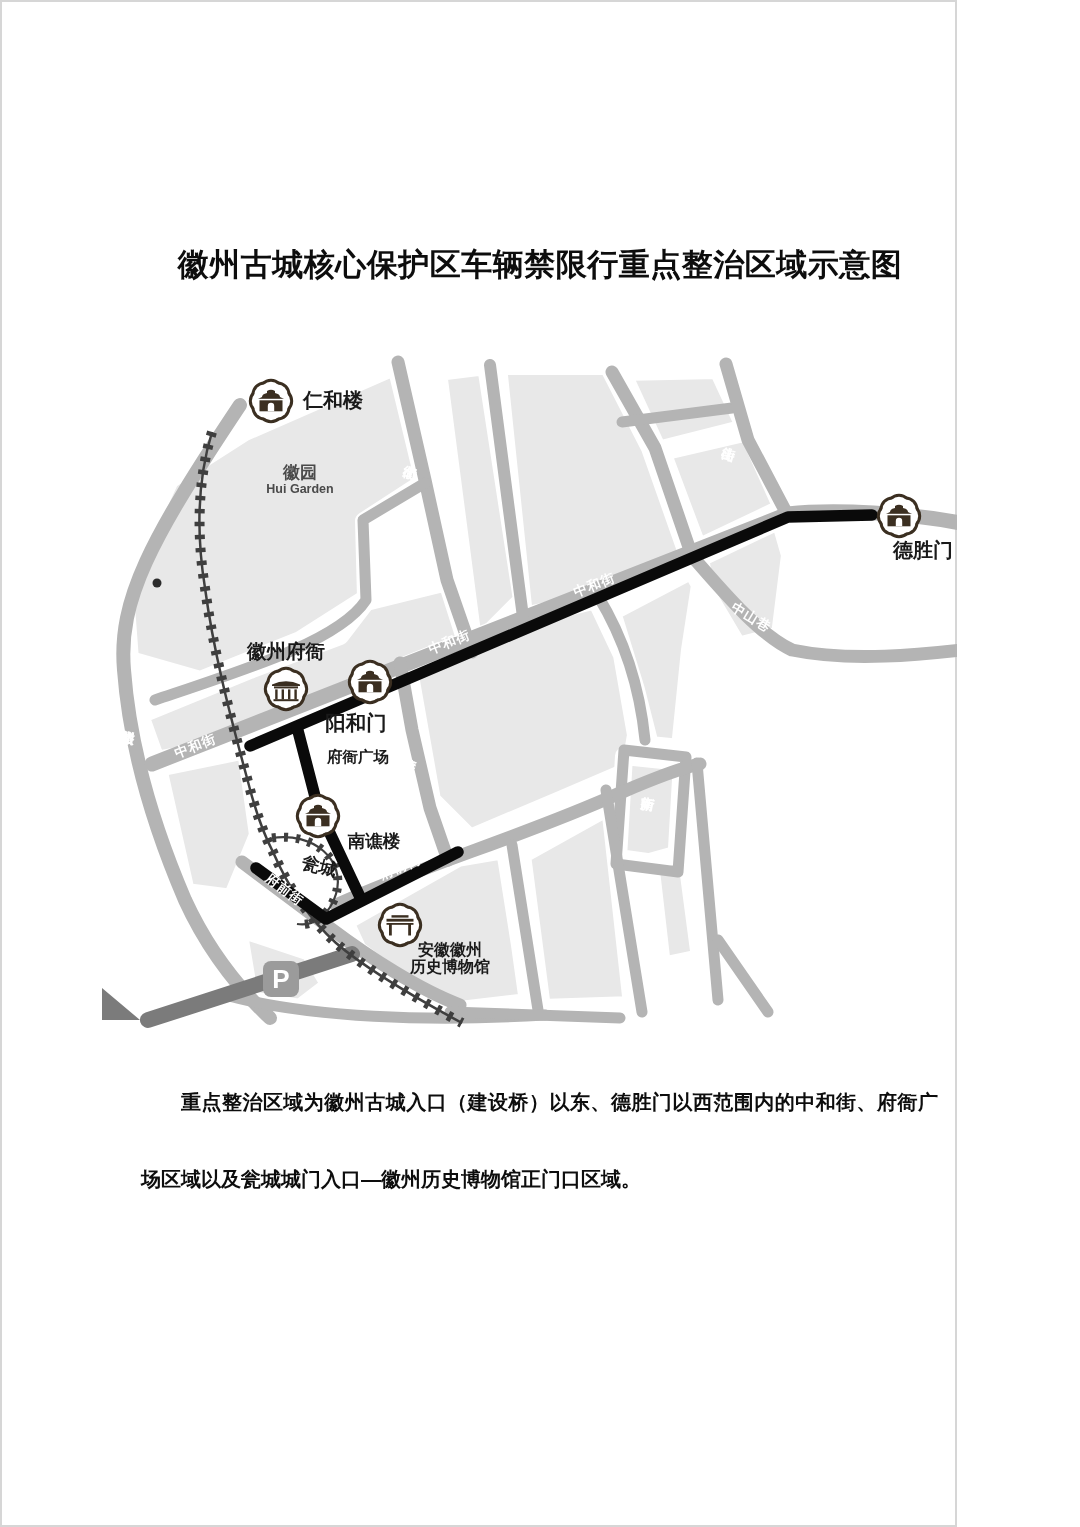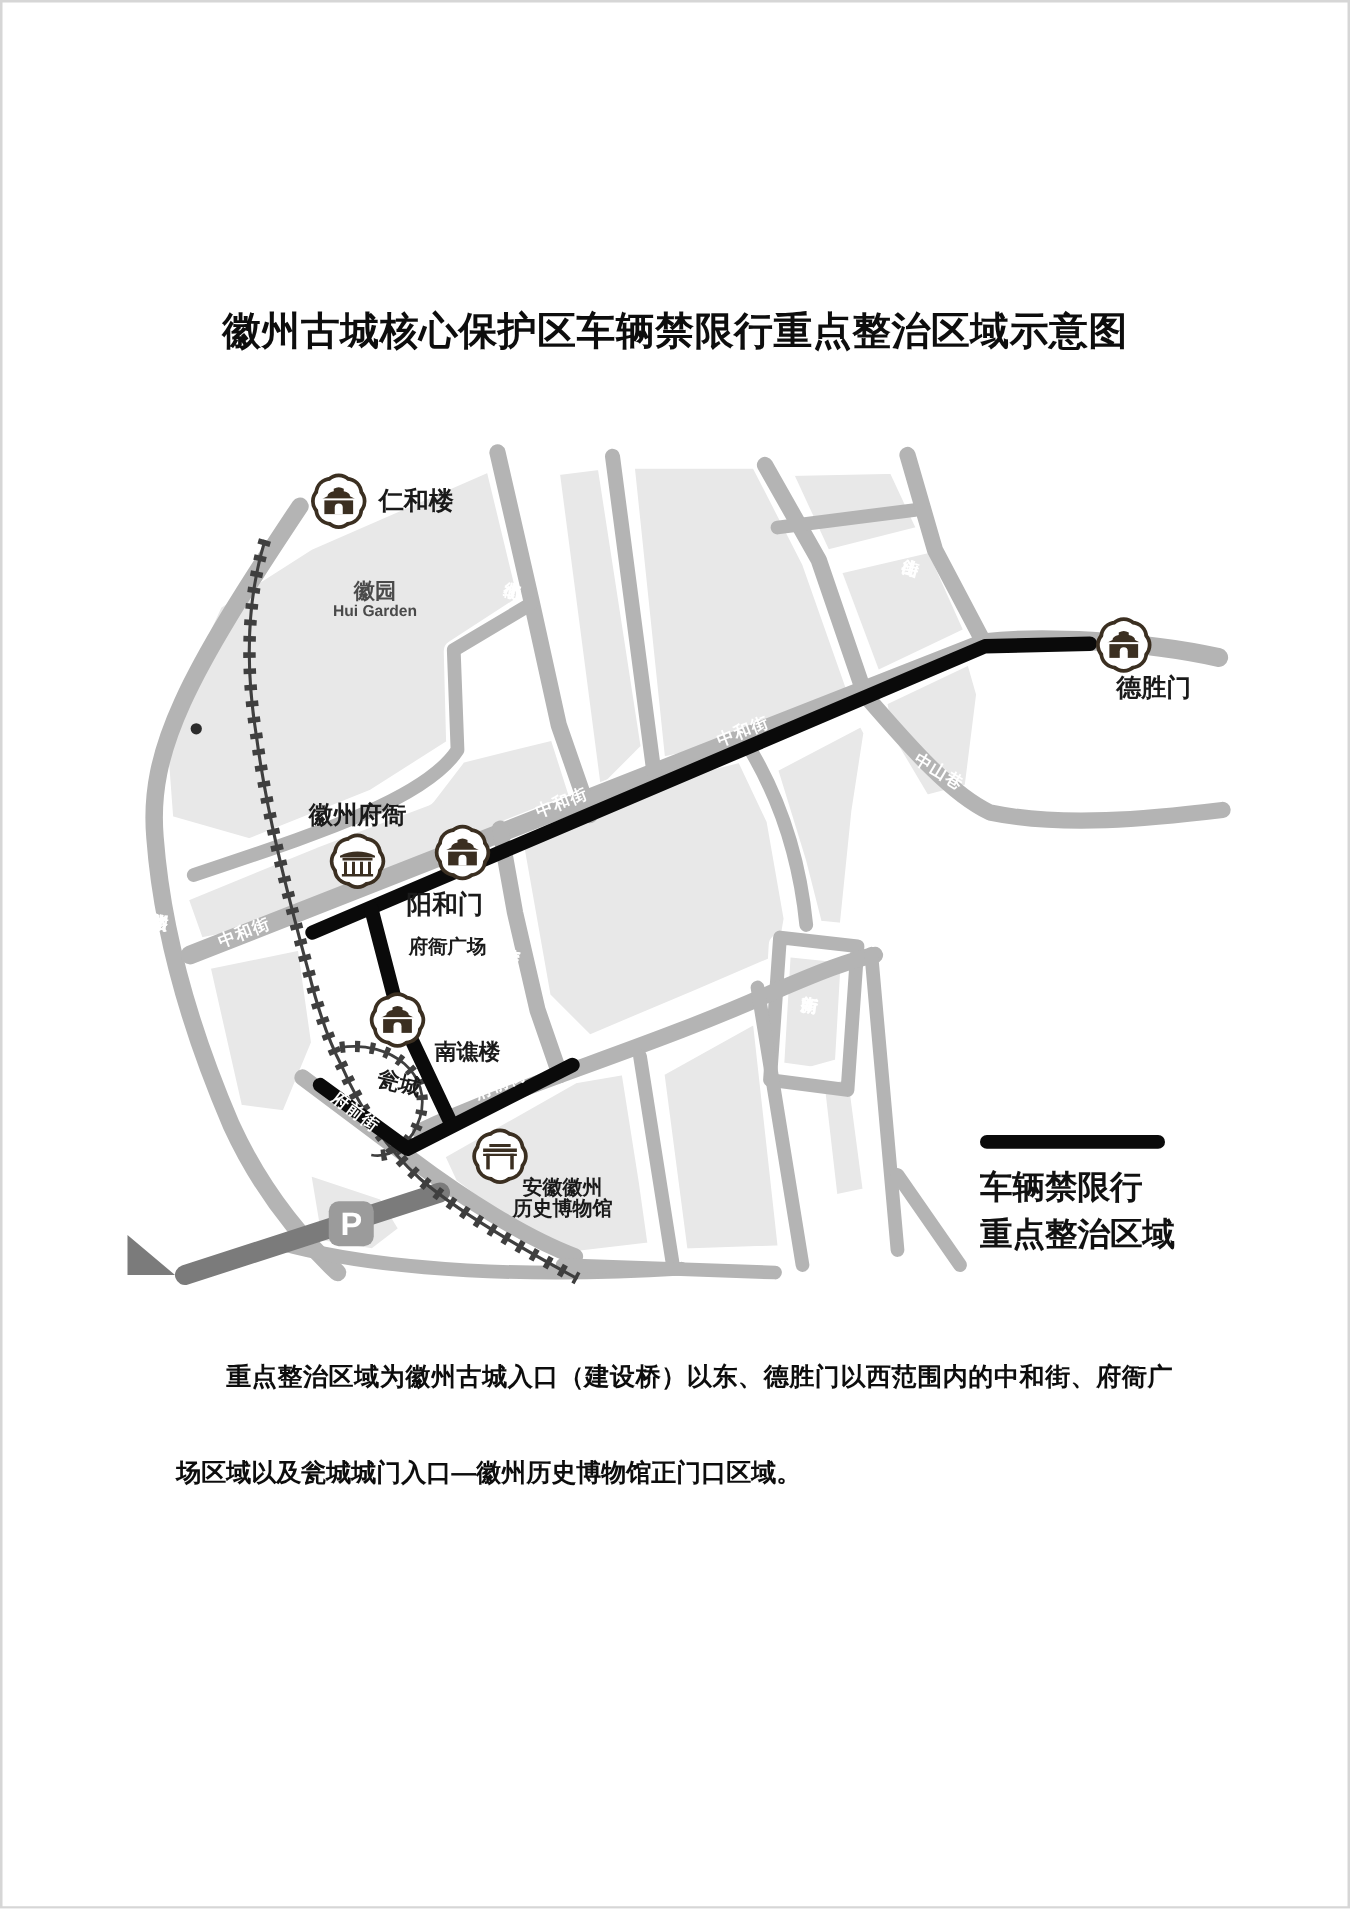--- a/index.html
+++ b/index.html
@@ -1,16 +1,16 @@
 <!DOCTYPE html>
 <html><head>
 <meta charset="utf-8">
 <style>
   html,body{margin:0;padding:0;background:#fff;}
-  .page{position:relative;width:1080px;height:1527px;background:#ffffff;overflow:hidden;
+  .page{position:relative;width:957px;height:1527px;background:#ffffff;overflow:hidden;
         font-family:"Liberation Sans","DejaVu Sans",sans-serif;}
   .frame{position:absolute;inset:0;border:2px solid #d6d6d6;pointer-events:none;}
   .title{position:absolute;top:244px;left:0;width:1080px;text-align:center;
          font-size:31px;font-weight:700;color:#0d0d0d;letter-spacing:0.5px;}
   .map-svg{position:absolute;left:0;top:0;width:1080px;height:1527px;}
   .legend{position:absolute;left:784px;top:908px;width:220px;}
   .legend-line{width:148px;height:11px;background:#0a0a0a;border-radius:6px;}
   .legend-text{margin-top:11px;font-size:26px;font-weight:700;color:#111;line-height:38px;}
   .caption{position:absolute;left:141px;top:1064px;width:797px;
            font-size:20px;line-height:77px;color:#0d0d0d;font-weight:600;
@@ -175,22 +175,15 @@
       <text class="lm" x="356" y="730" font-size="20.5" text-anchor="middle" font-weight="500">阳和门</text>
       <text class="lm" x="358" y="762" font-size="15.5" text-anchor="middle" font-weight="500">府衙广场</text>
       <text class="lm" x="374" y="847" font-size="17.5" text-anchor="middle" font-weight="500">南谯楼</text>
       <text class="lm" x="318" y="872" font-size="17.5" text-anchor="middle" font-weight="500" transform="rotate(14 318 872)">瓮城</text>
       <text class="lm" x="450" y="955" font-size="16" text-anchor="middle" font-weight="500">安徽徽州</text>
       <text class="lm" x="450" y="972" font-size="16" text-anchor="middle" font-weight="500">历史博物馆</text>
       <text class="lm" x="923" y="557" font-size="20" text-anchor="middle" font-weight="500">德胜门</text>
     </g>
   </svg>
 
-  <div class="legend">
-    <div class="legend-line"></div>
-    <div class="legend-text">
-      <div>车辆禁限行</div>
-      <div>重点整治区域</div>
-    </div>
-  </div>
 
   <div class="caption">重点整治区域为徽州古城入口（建设桥）以东、德胜门以西范围内的中和街、府衙广场区域以及瓮城城门入口—徽州历史博物馆正门口区域。</div>
 </div>
 
 </body></html>

